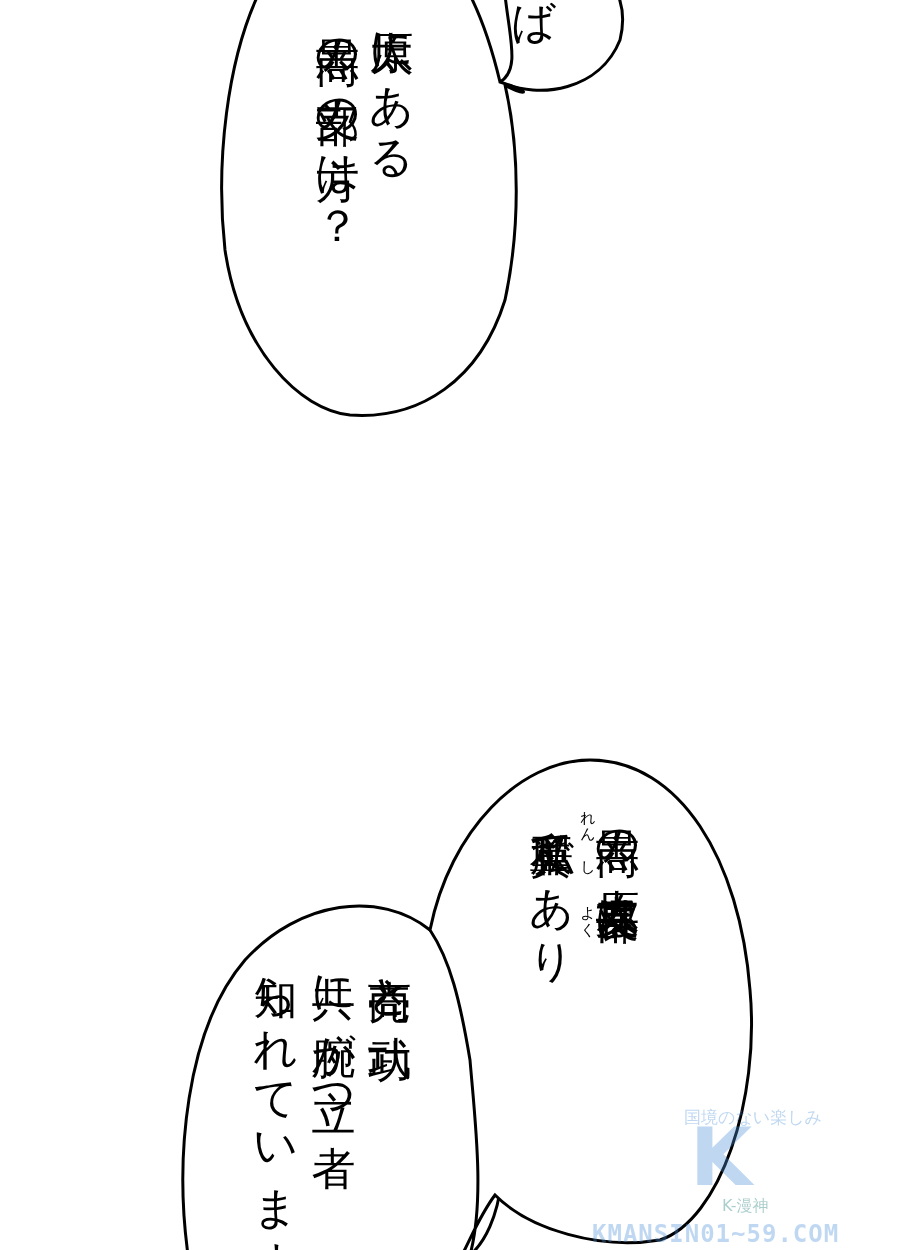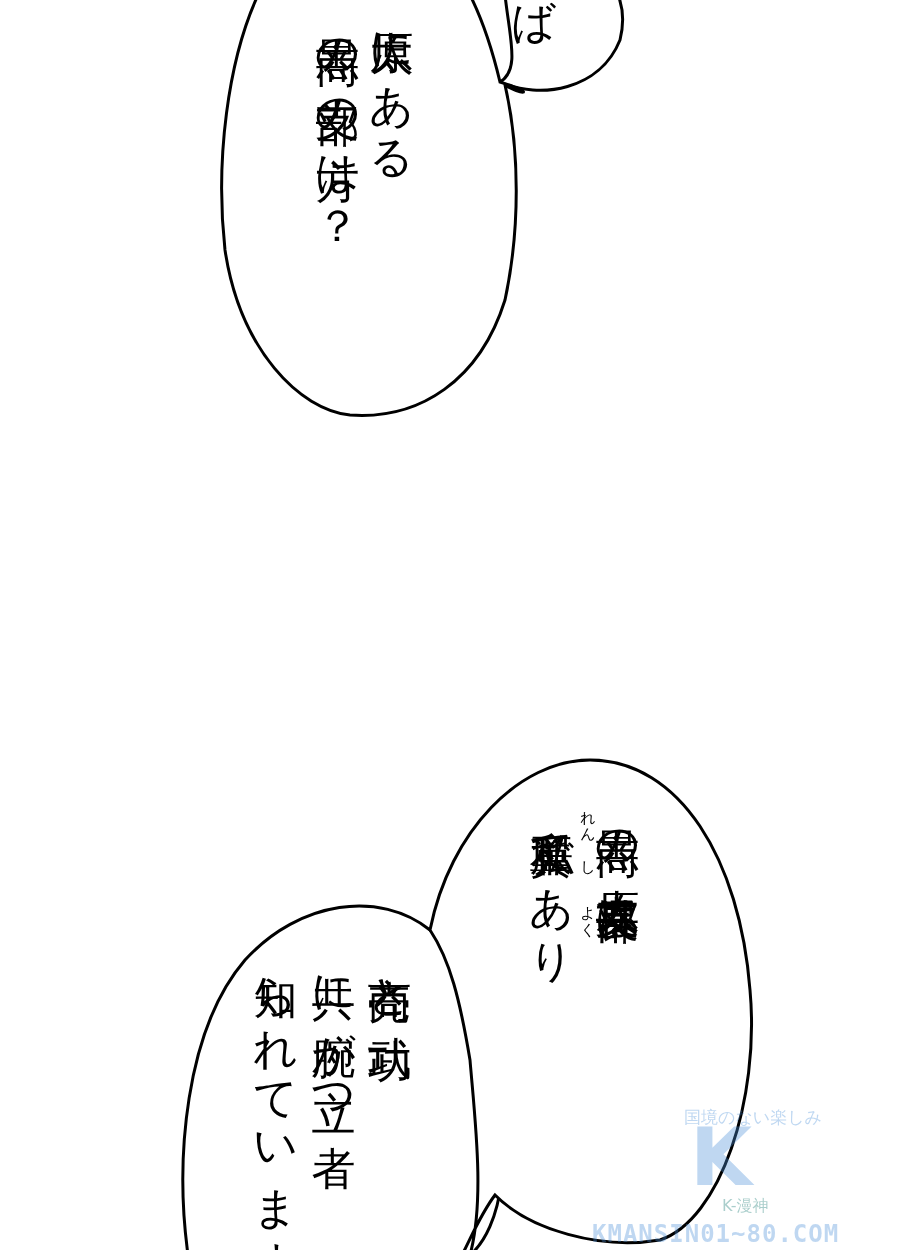--- a/index.html
+++ b/index.html
@@ -78,14 +78,14 @@
 
   <div class="col" style="left:368px; top:942px;">商売と武功</div>
   <div class="col" style="left:312px; top:942px;">共に腕が立つ者</div>
   <div class="col" style="left:254px; top:942px;">知られています</div>
 
   <div class="wm-logo">
     <span class="tag">国境のない楽しみ</span>
     <span class="big">K</span>
     <span class="sub">K-漫神</span>
   </div>
-  <div class="wm-url">KMANSIN01~80.COM</div>
+  <div class="wm-url">KMANSIN01~59.COM</div>
 </div>
 
 </body></html>

